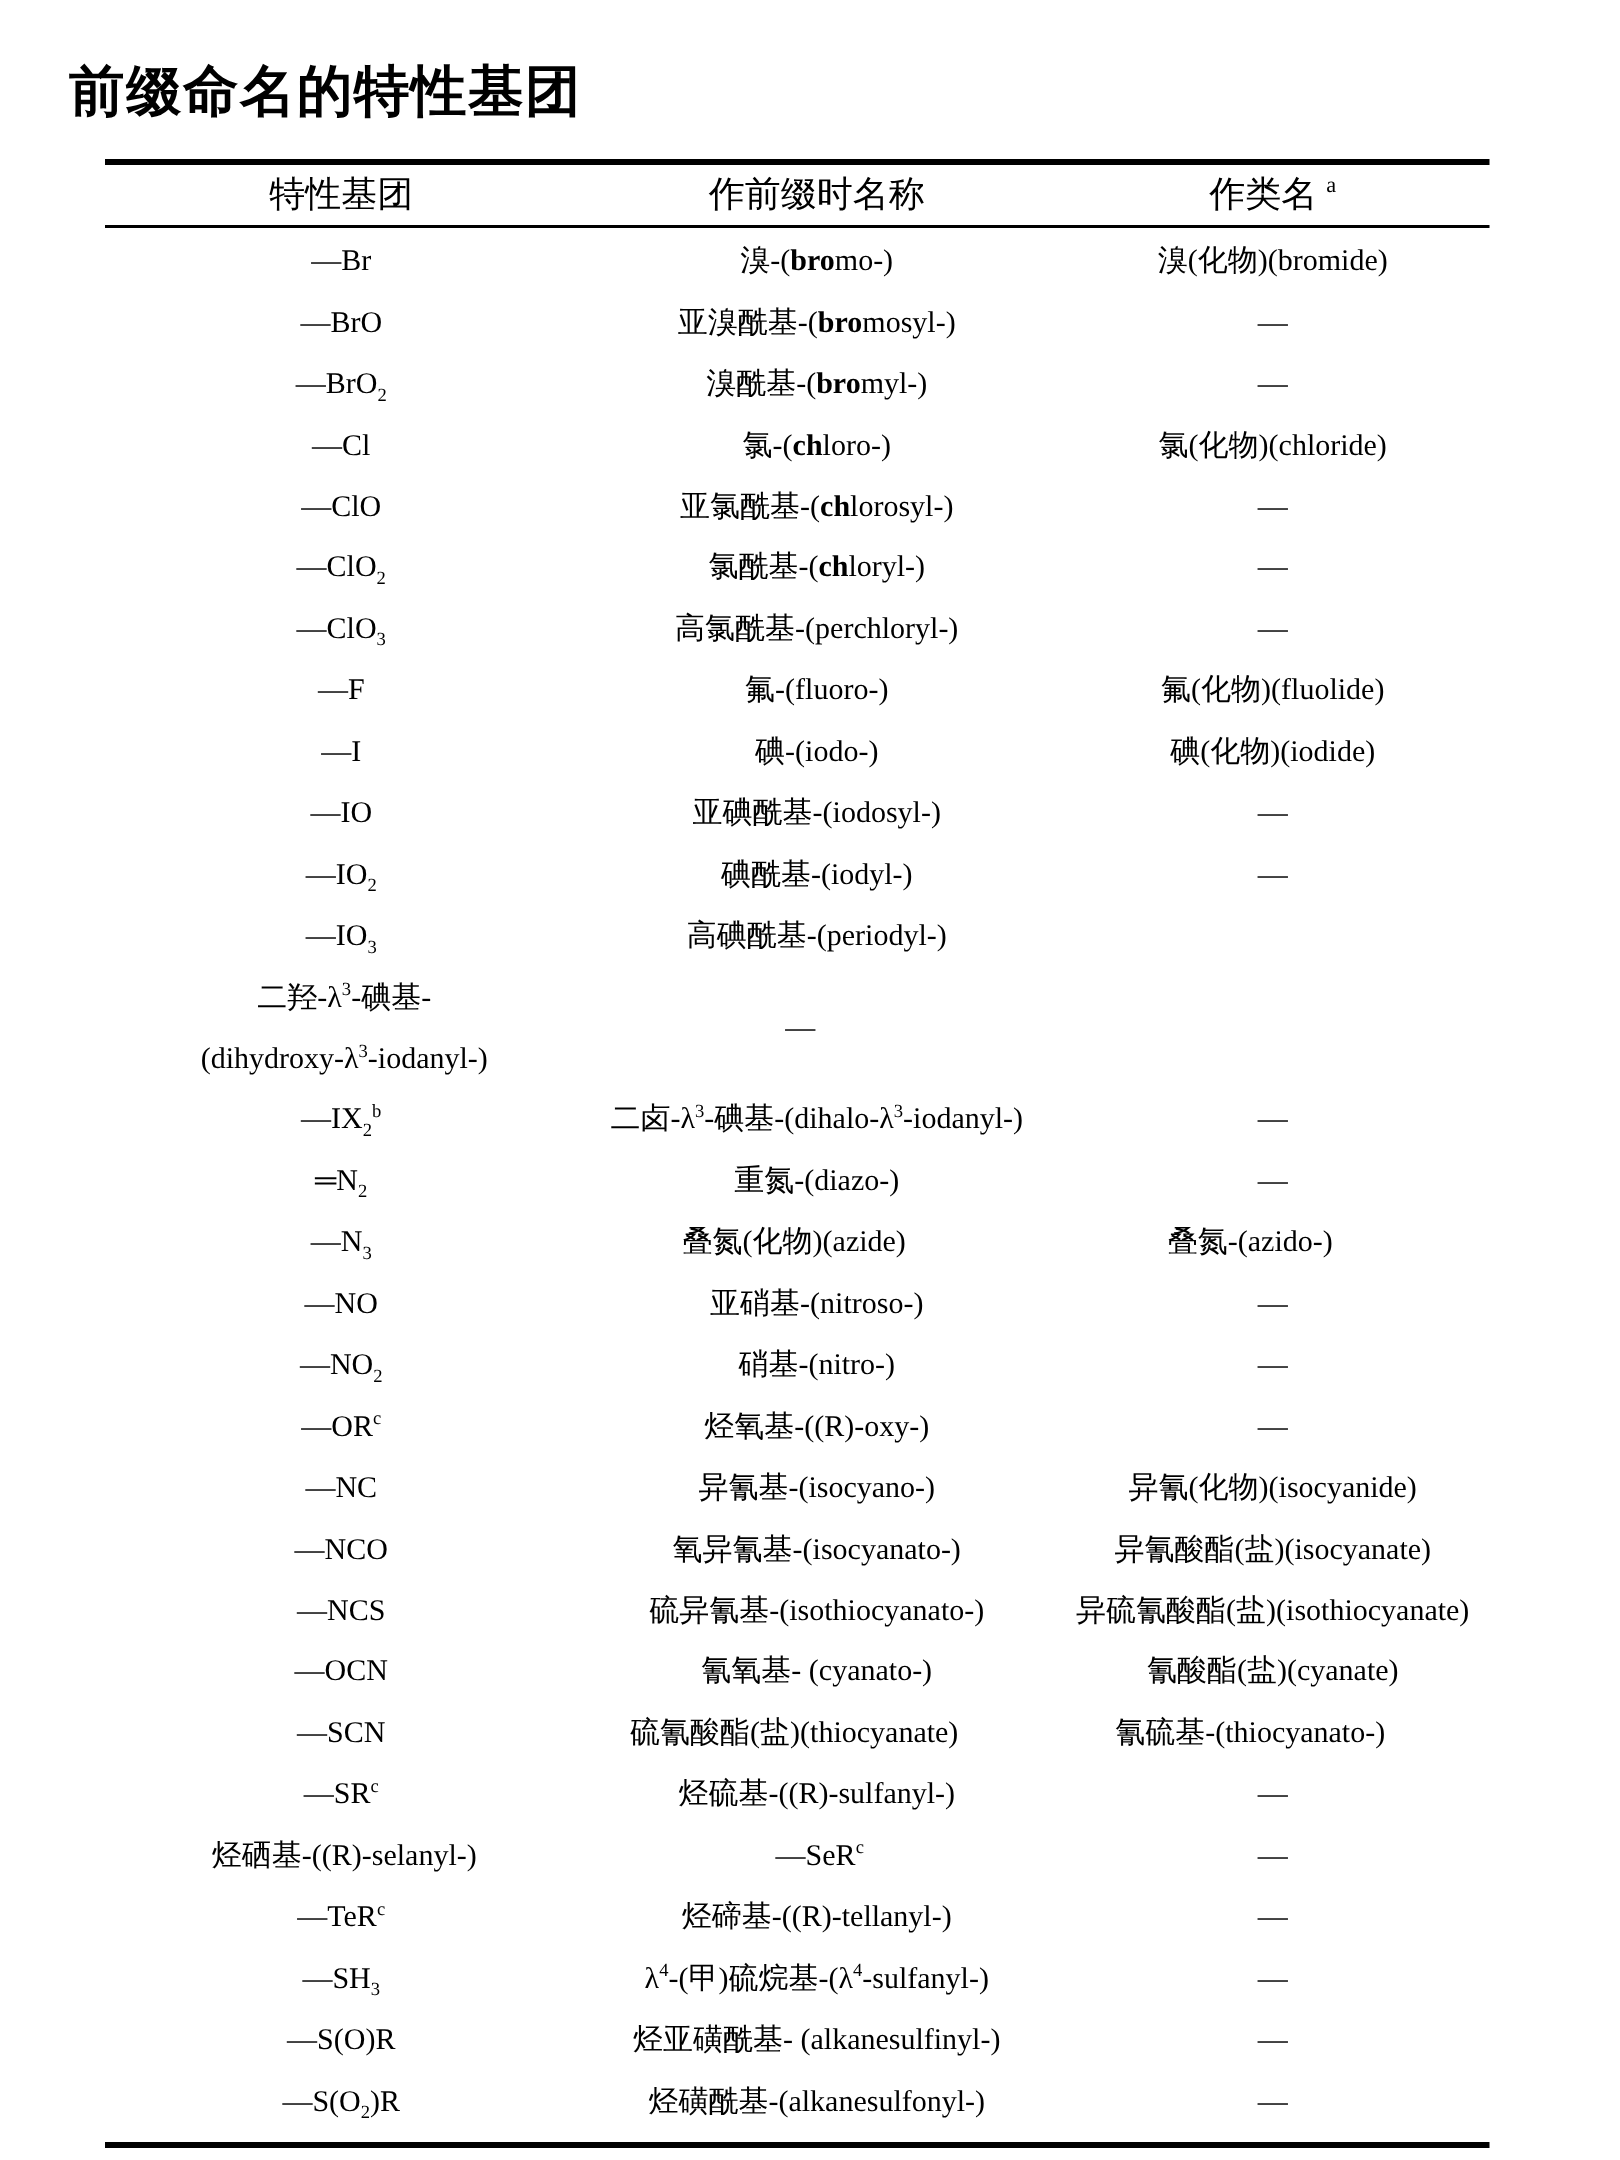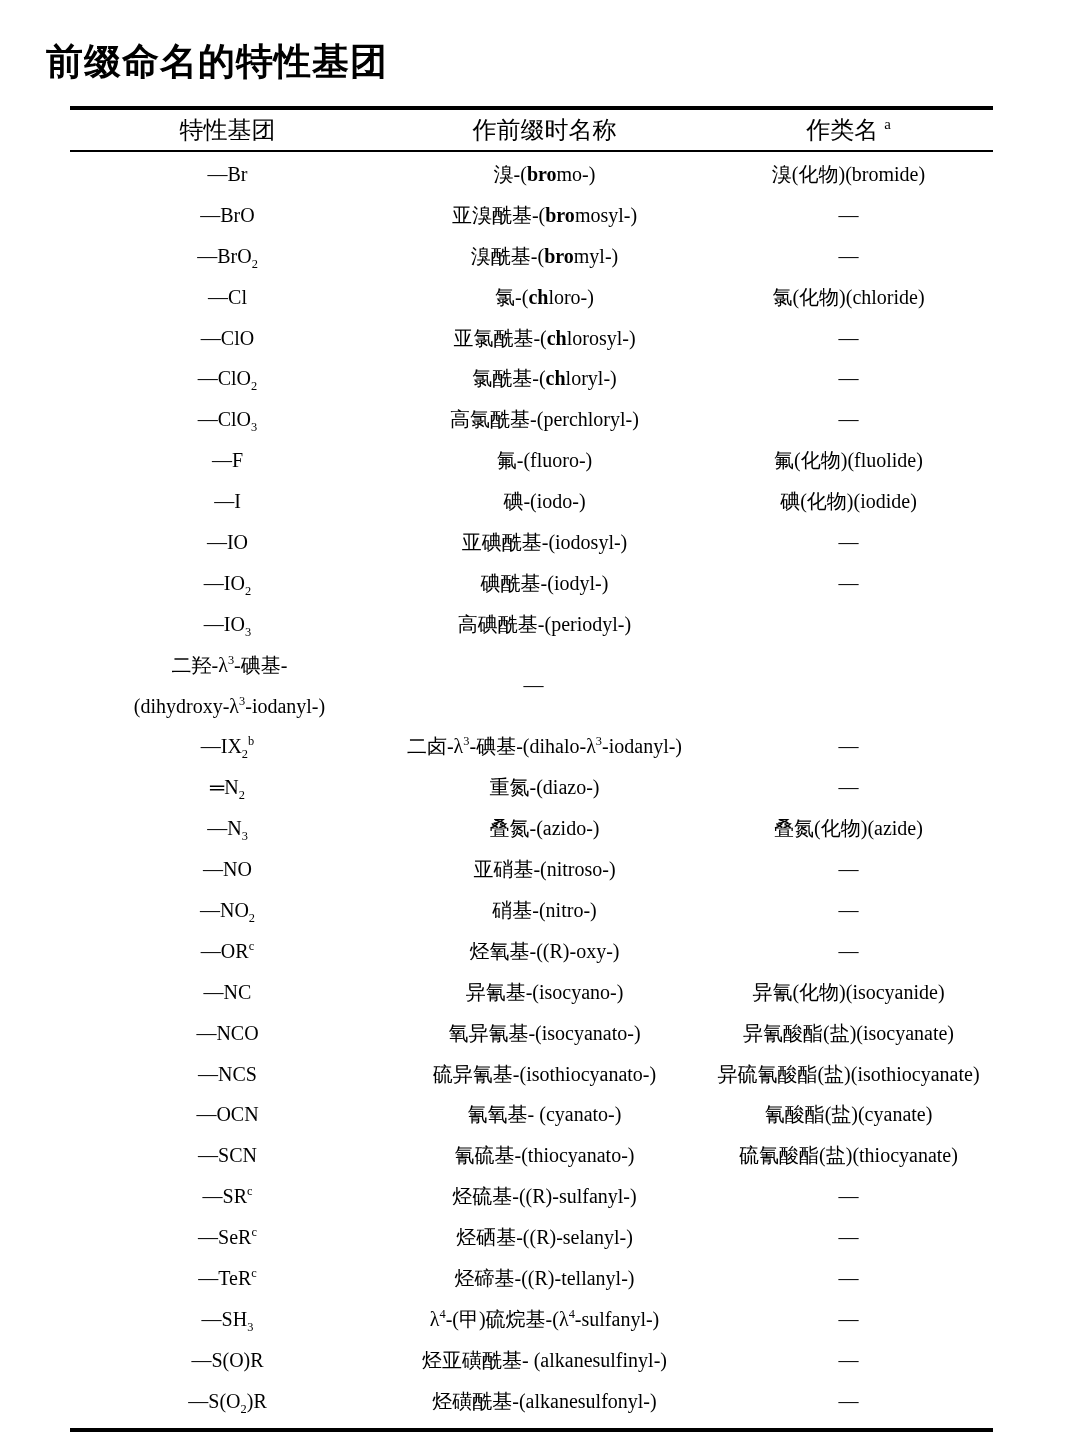--- a/index.html
+++ b/index.html
@@ -123,22 +123,22 @@
           <div class="td c2">二卤-λ<sup>3</sup>-碘基-(dihalo-λ<sup>3</sup>-iodanyl-)</div>
           <div class="td c3">—</div>
         </div>
         <div class="tr">
           <div class="td c1">═N<sub>2</sub></div>
           <div class="td c2">重氮-(diazo-)</div>
           <div class="td c3">—</div>
         </div>
         <div class="tr">
           <div class="td c1">—N<sub>3</sub></div>
+          <div class="td c3">叠氮(化物)(azide)</div>
           <div class="td c2">叠氮-(azido-)</div>
-          <div class="td c3">叠氮(化物)(azide)</div>
         </div>
         <div class="tr">
           <div class="td c1">—NO</div>
           <div class="td c2">亚硝基-(nitroso-)</div>
           <div class="td c3">—</div>
         </div>
         <div class="tr">
           <div class="td c1">—NO<sub>2</sub></div>
           <div class="td c2">硝基-(nitro-)</div>
           <div class="td c3">—</div>
@@ -163,31 +163,31 @@
           <div class="td c2">硫异氰基-(isothiocyanato-)</div>
           <div class="td c3">异硫氰酸酯(盐)(isothiocyanate)</div>
         </div>
         <div class="tr">
           <div class="td c1">—OCN</div>
           <div class="td c2">氰氧基- (cyanato-)</div>
           <div class="td c3">氰酸酯(盐)(cyanate)</div>
         </div>
         <div class="tr">
           <div class="td c1">—SCN</div>
+          <div class="td c3">硫氰酸酯(盐)(thiocyanate)</div>
           <div class="td c2">氰硫基-(thiocyanato-)</div>
-          <div class="td c3">硫氰酸酯(盐)(thiocyanate)</div>
         </div>
         <div class="tr">
           <div class="td c1">—SR<sup>c</sup></div>
           <div class="td c2">烃硫基-((R)-sulfanyl-)</div>
           <div class="td c3">—</div>
         </div>
         <div class="tr">
+          <div class="td c2">烃硒基-((R)-selanyl-)</div>
           <div class="td c1">—SeR<sup>c</sup></div>
-          <div class="td c2">烃硒基-((R)-selanyl-)</div>
           <div class="td c3">—</div>
         </div>
         <div class="tr">
           <div class="td c1">—TeR<sup>c</sup></div>
           <div class="td c2">烃碲基-((R)-tellanyl-)</div>
           <div class="td c3">—</div>
         </div>
         <div class="tr">
           <div class="td c1">—SH<sub>3</sub></div>
           <div class="td c2">λ<sup>4</sup>-(甲)硫烷基-(λ<sup>4</sup>-sulfanyl-)</div>

